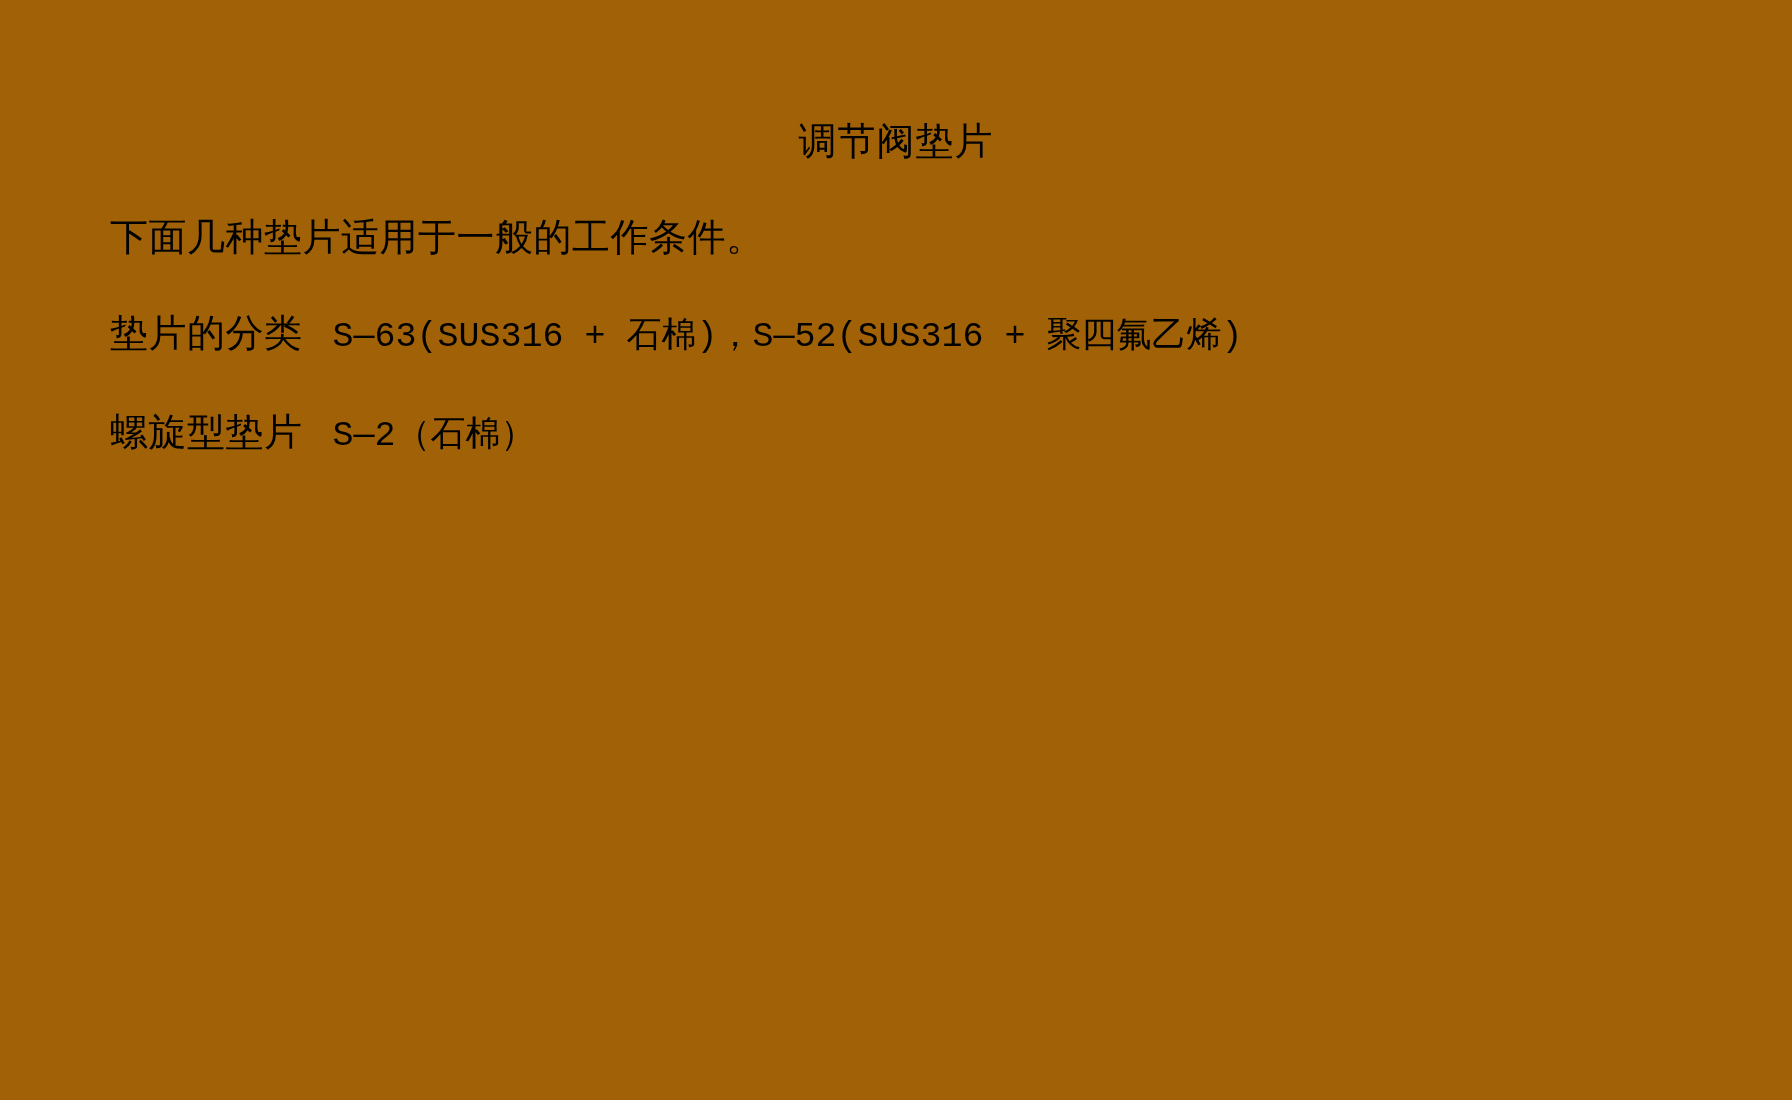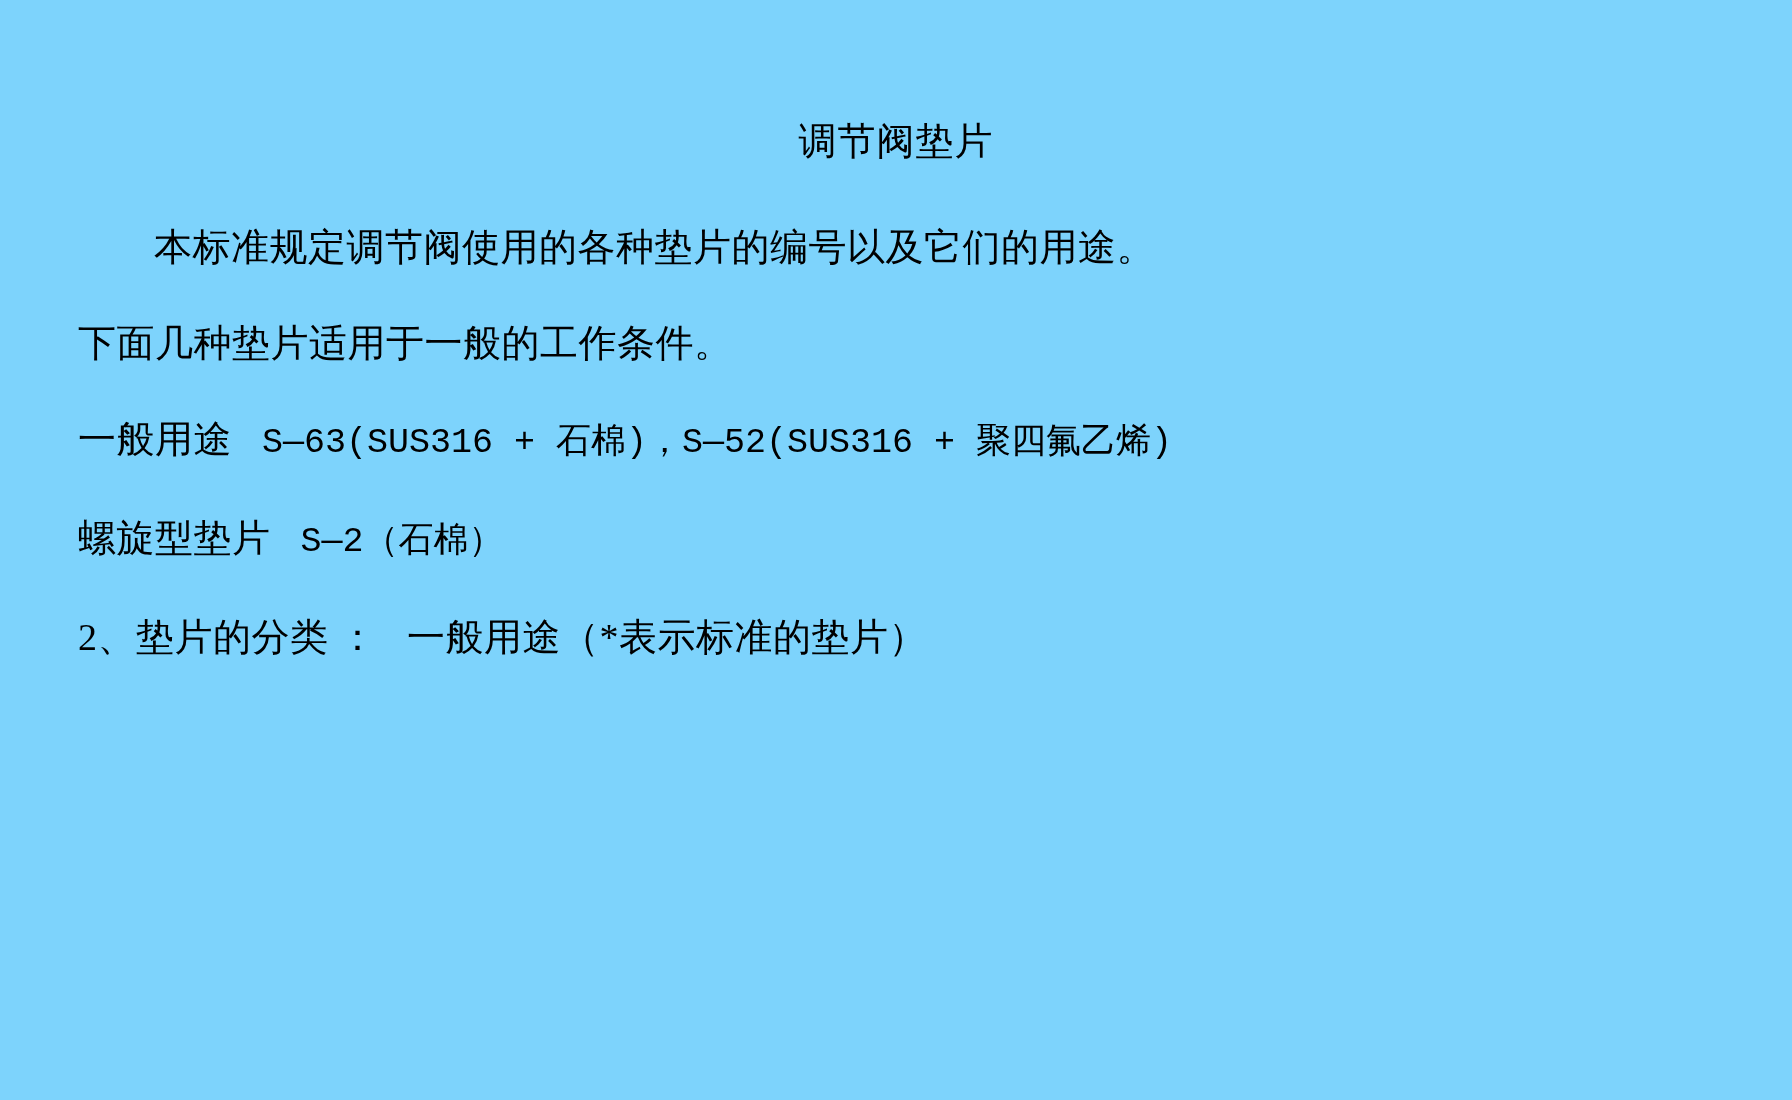--- a/index.html
+++ b/index.html
@@ -11,23 +11,23 @@
     width: 1792px;
     height: 1100px;
     font-family: "Liberation Serif", "DejaVu Serif", serif;
     color: #000000;
     overflow: hidden;
   }
   .page {
     position: relative;
     width: 1792px;
     height: 1100px;
-    background: #7dd3fc;
+    background: #a16207;
     box-sizing: border-box;
-    padding: 0 78px;
+    padding: 0 110px;
   }
   .doc-title {
     text-align: center;
     font-size: 38px;
     line-height: 1;
     margin: 0;
     padding-top: 122px;
     letter-spacing: 1px;
   }
   .para {
@@ -51,26 +51,24 @@
     letter-spacing: 0;
   }
 </style>
 </head>
 <body>
 
 <div class="page">
 
   <div class="doc-title">调节阀垫片</div>
 
-  <div class="para p-lead">本标准规定调节阀使用的各种垫片的编号以及它们的用途。</div>
 
 
   <div class="para p-scope">下面几种垫片适用于一般的工作条件。</div>
 
 
 
-  <div class="para p-spiral"><span>一般用途</span><span>&nbsp;&nbsp;&nbsp;</span><span class="mono">S—63(SUS316 + 石棉)，S—52(SUS316 + 聚四氟乙烯)</span></div>
+  <div class="para p-spiral"><span>垫片的分类</span><span>&nbsp;&nbsp;&nbsp;</span><span class="mono">S—63(SUS316 + 石棉)，S—52(SUS316 + 聚四氟乙烯)</span></div>
 
   <div class="para p-flat"><span>螺旋型垫片</span><span>&nbsp;&nbsp;&nbsp;</span><span class="mono">S—2（石棉）</span></div>
 
-  <div class="para p-sec2">2、垫片的分类 ：   一般用途（*表示标准的垫片）</div>
 
 </div>
 
 </body></html>

